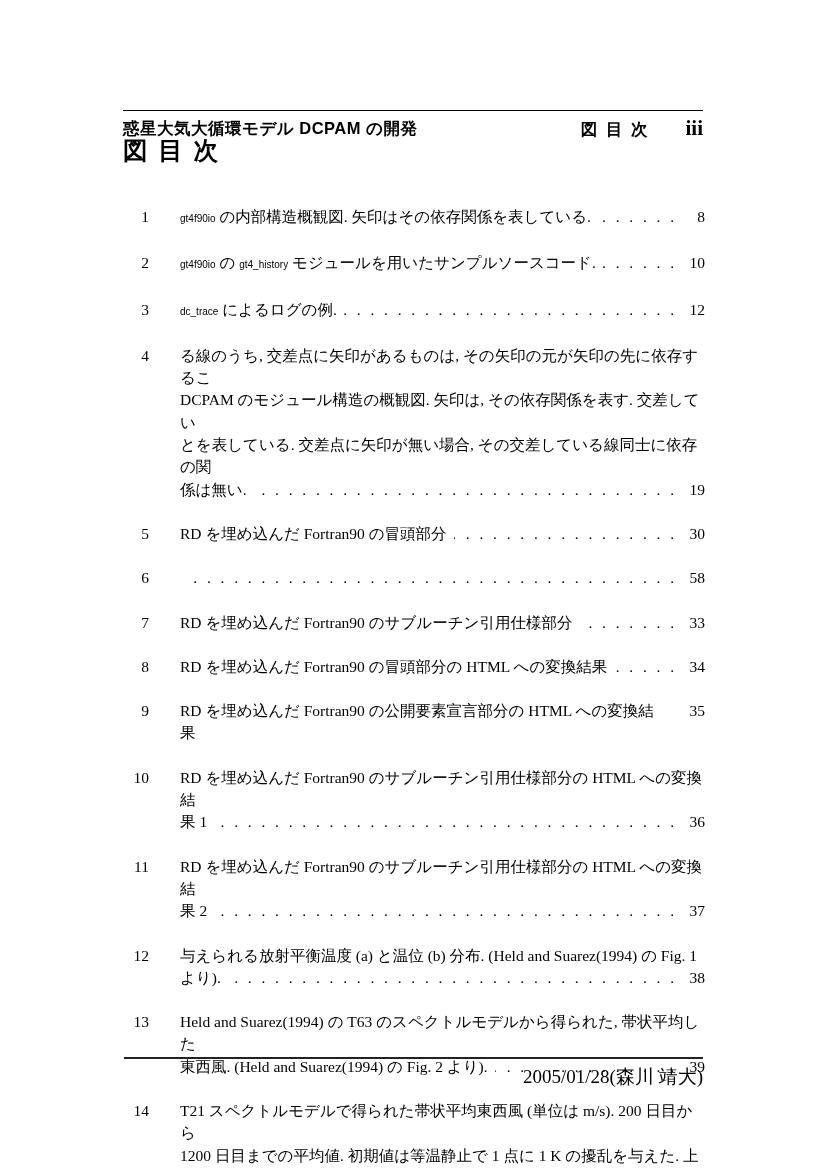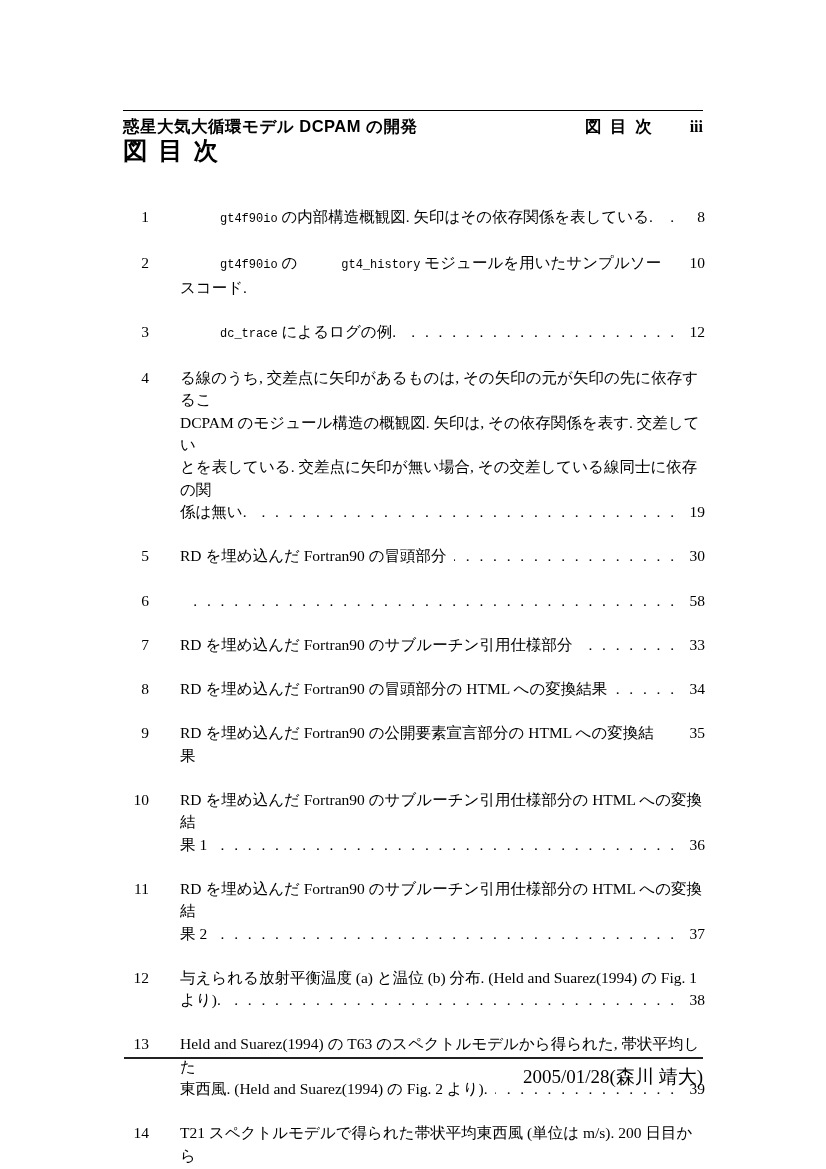--- a/index.html
+++ b/index.html
@@ -34,21 +34,21 @@
   .hdr-right { display: flex; align-items: baseline; }
   .hdr-sec {
     font-family: "Liberation Sans", "DejaVu Sans", sans-serif;
     font-weight: bold;
     font-size: 16.5px;
     letter-spacing: 2px;
   }
   .hdr-pg {
     font-family: "Liberation Serif", "DejaVu Serif", serif;
     font-weight: bold;
-    font-size: 16px;
+    font-size: 21px;
     margin-left: 36px;
   }
   .hdr-rule {
     position: absolute;
     left: 123px;
     width: 580px;
     top: 110px;
     height: 1.4px;
     background: #000;
   }
@@ -75,23 +75,22 @@
   .entry { display: flex; margin-bottom: 22px; }
   .num {
     width: 26px;
     text-align: right;
     flex: none;
   }
   .body { flex: 1; margin-left: 31px; min-width: 0; }
   .line.last { display: flex; align-items: baseline; }
   .line .text { white-space: pre-wrap; }
   .mono {
-    font-family: Liberation Mono, monospace;
-    font-size: 12px;
-    margin-left: 40px;
+    font-family: Liberation Sans, sans-serif;
+    font-size: 10px;
   }
   .leader {
     flex: 1;
     overflow: hidden;
     white-space: nowrap;
     direction: rtl;
     margin-left: 7px;
     min-width: 0;
     letter-spacing: 1px;
   }

